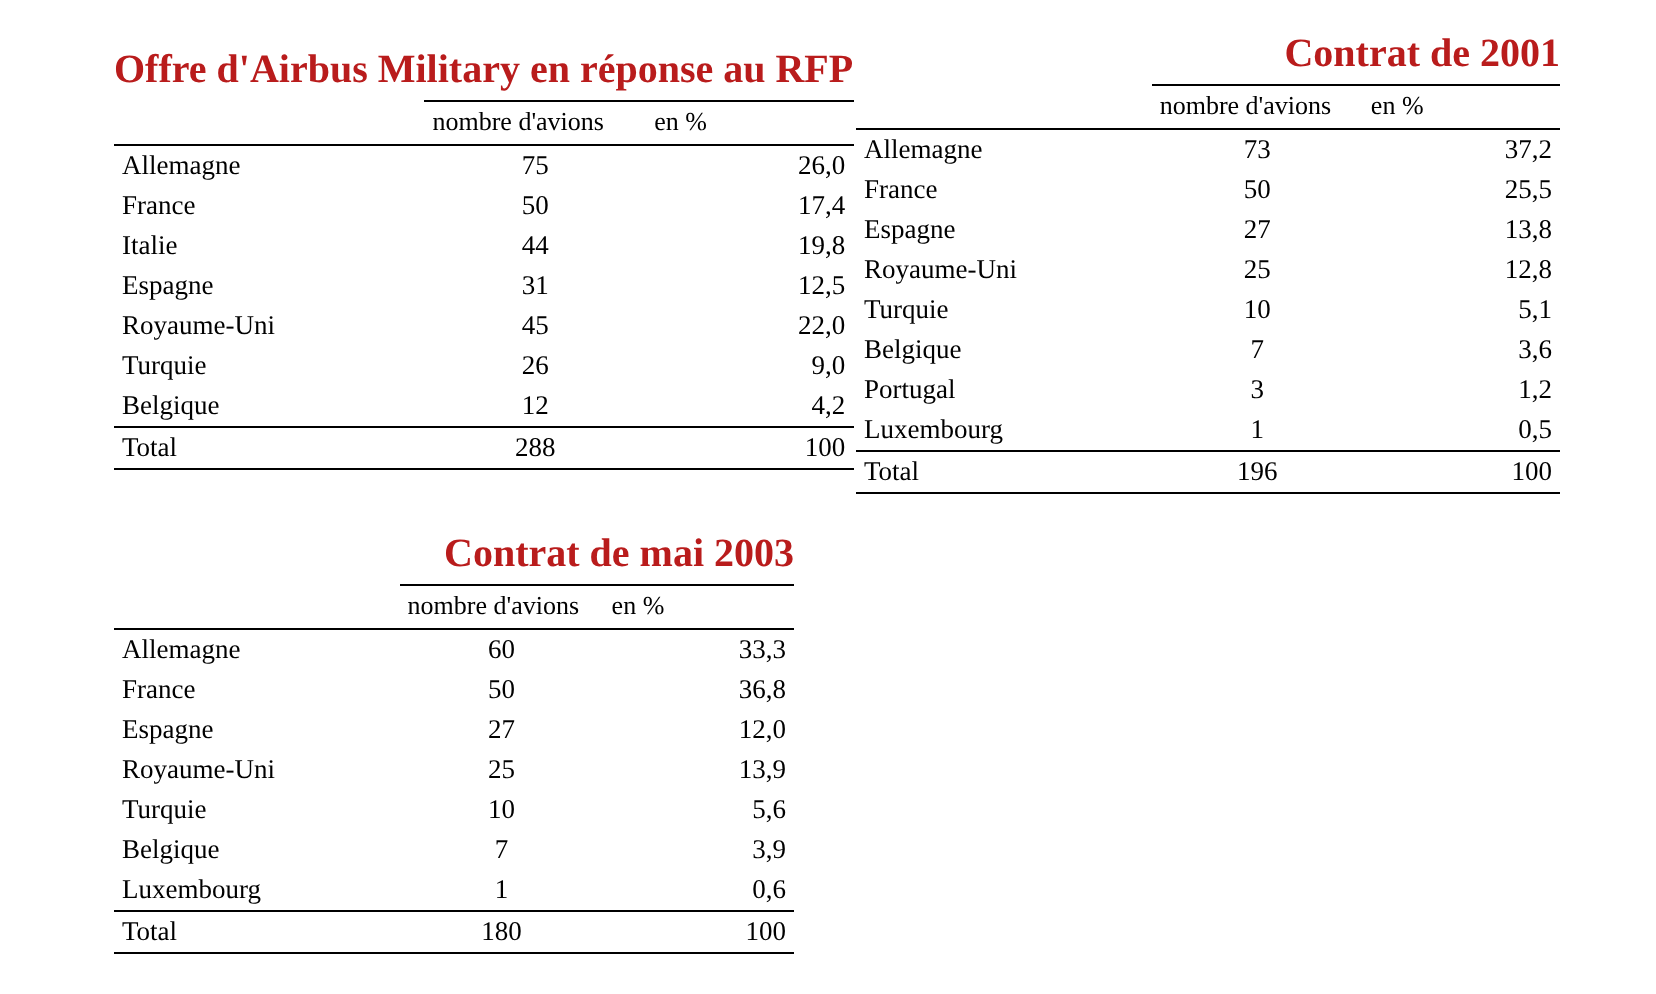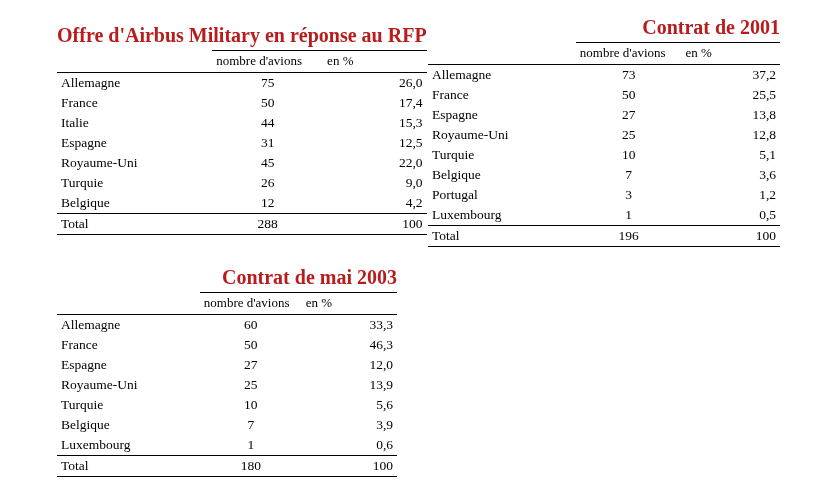--- a/index.html
+++ b/index.html
@@ -87,21 +87,21 @@
         <td class="pct rule-top">26,0</td>
       </tr>
       <tr>
         <td class="country">France</td>
         <td class="num">50</td>
         <td class="pct">17,4</td>
       </tr>
       <tr>
         <td class="country">Italie</td>
         <td class="num">44</td>
-        <td class="pct">15,3</td>
+        <td class="pct">19,8</td>
       </tr>
       <tr>
         <td class="country">Espagne</td>
         <td class="num">31</td>
         <td class="pct">12,5</td>
       </tr>
       <tr>
         <td class="country">Royaume-Uni</td>
         <td class="num">45</td>
         <td class="pct">22,0</td>
@@ -207,21 +207,21 @@
     </thead>
     <tbody>
       <tr>
         <td class="country rule-top">Allemagne</td>
         <td class="num rule-top">60</td>
         <td class="pct rule-top">33,3</td>
       </tr>
       <tr>
         <td class="country">France</td>
         <td class="num">50</td>
-        <td class="pct">46,3</td>
+        <td class="pct">36,8</td>
       </tr>
       <tr>
         <td class="country">Espagne</td>
         <td class="num">27</td>
         <td class="pct">12,0</td>
       </tr>
       <tr>
         <td class="country">Royaume-Uni</td>
         <td class="num">25</td>
         <td class="pct">13,9</td>

